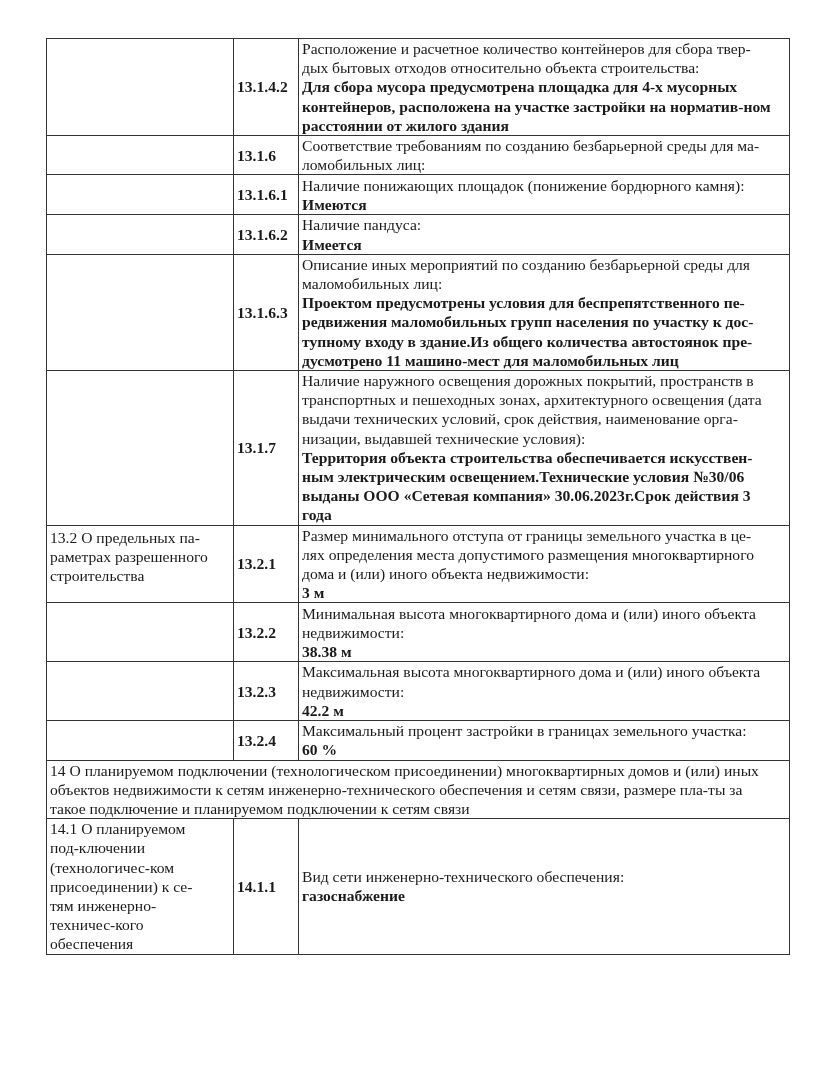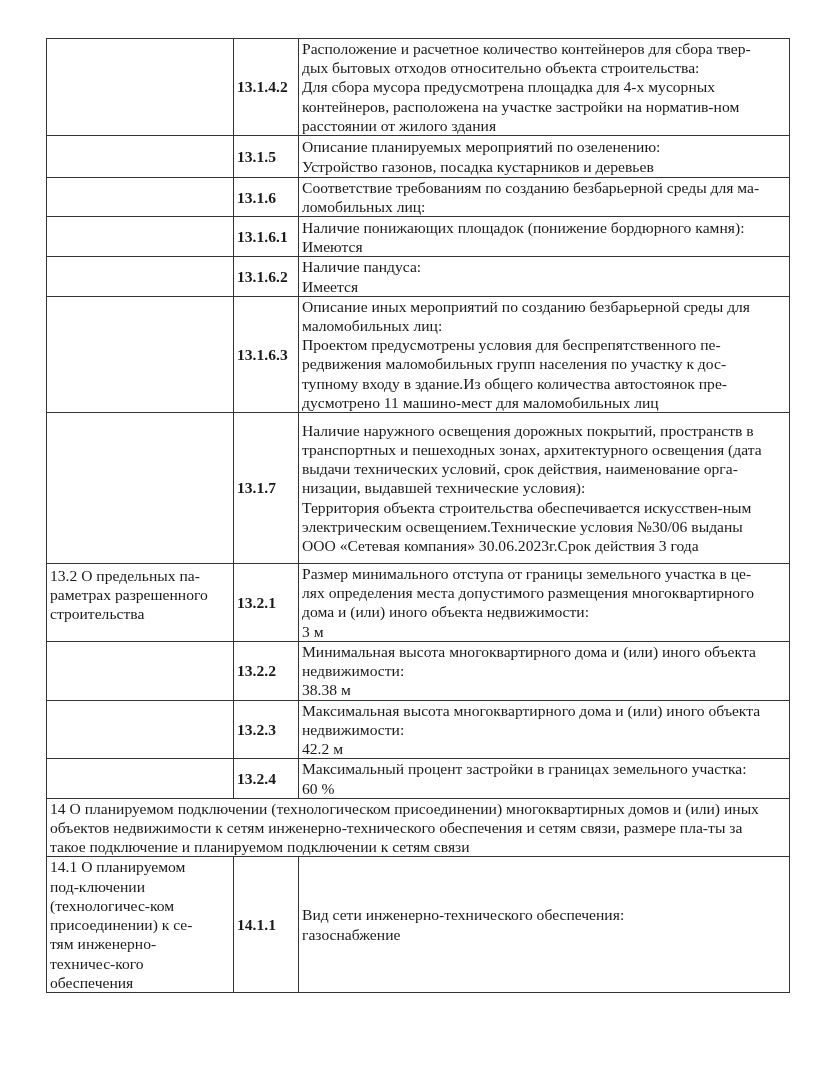--- a/index.html
+++ b/index.html
@@ -7,48 +7,40 @@
          font-family: "Liberation Serif", "DejaVu Serif", serif; color: #1a1a1a; }
   table.doc { position: absolute; left: 46px; top: 38px; width: 743px;
               border-collapse: collapse; table-layout: fixed; font-size: 15.6px; line-height: 19.2px; }
   table.doc td { border: 1.3px solid #333; vertical-align: middle; padding: 0 18px 0 3px; }
   col.c1 { width: 187px; }
   col.c2 { width: 65px; }
   col.c3 { width: 491px; }
   td.num { padding-left: 2px; font-weight: bold; }
   td.desc { padding-top: 1px; padding-bottom: 1px; }
   .label { display: block; }
-  .value { display: block; font-weight: normal; }
+  .value { display: block; font-weight: bold; }
   td.section { padding-top: 1px; padding-bottom: 1px; }
   td.group { vertical-align: middle; margin-top: 44px; }
 </style>
 </head>
 <body>
 
 <table class="doc">
   <colgroup>
       <col class="c1">
       <col class="c2">
       <col class="c3">
     </colgroup>
   <tbody>
     <tr style="height:96px">
       <td class="group"></td>
       <td class="num">13.1.4.2</td>
       <td class="desc">
         <span class="label">Расположение и расчетное количество контейнеров для сбора твер-дых бытовых отходов относительно объекта строительства:</span>
         <span class="value">Для сбора мусора предусмотрена площадка для 4-х мусорных контейнеров, расположена на участке застройки на норматив-ном расстоянии от жилого здания</span>
-      </td>
-    </tr>
-    <tr style="height:42px">
-      <td class="group"></td>
-      <td class="num">13.1.5</td>
-      <td class="desc">
-        <span class="label">Описание планируемых мероприятий по озеленению:</span>
-        <span class="value">Устройство газонов, посадка кустарников и деревьев</span>
       </td>
     </tr>
     <tr style="height:38px">
       <td class="group"></td>
       <td class="num">13.1.6</td>
       <td class="desc">
         <span class="label">Соответствие требованиям по созданию безбарьерной среды для ма-ломобильных лиц:</span>
       </td>
     </tr>
     <tr style="height:40px">

